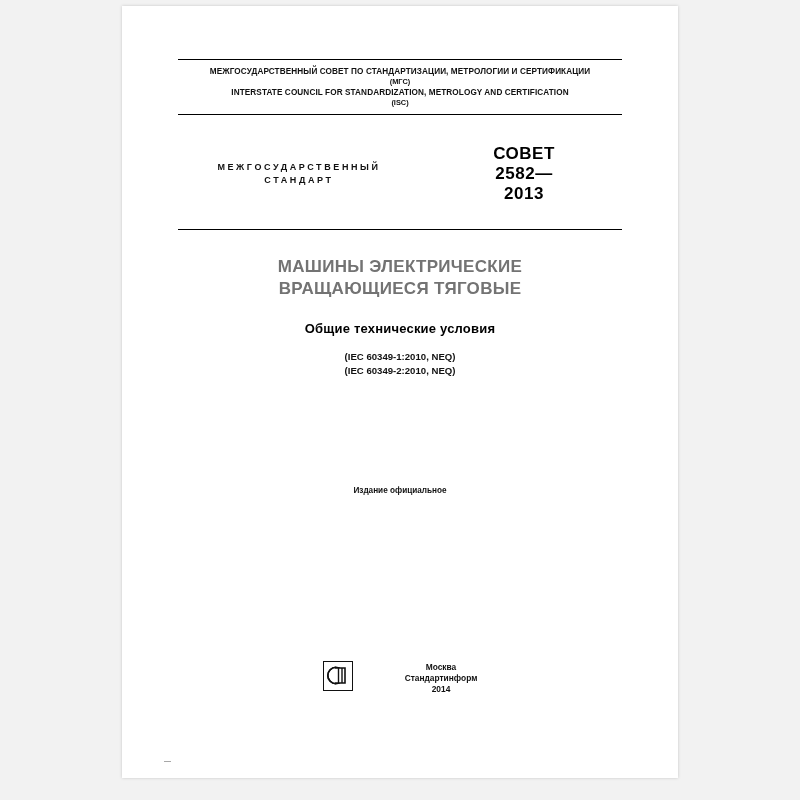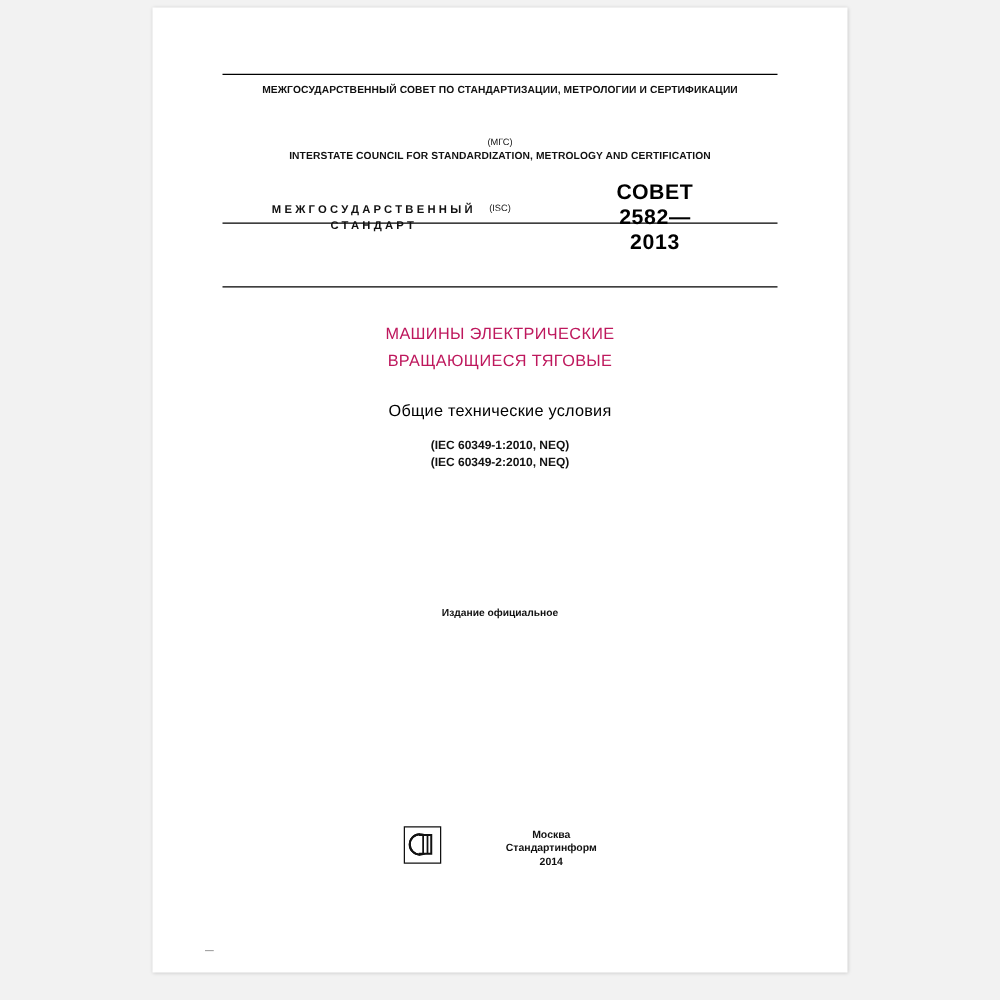--- a/index.html
+++ b/index.html
@@ -55,24 +55,23 @@
   }
   .council-line {
     font-size: 8.2px;
     font-weight: bold;
     letter-spacing: 0.1px;
     line-height: 11px;
     color: #111;
   }
   .council-sub {
     font-size: 7.4px;
-    font-weight: normal;
+    font-weight: bold;
     line-height: 10px;
     color: #111;
-    margin-top: 32px;
   }
 
   
   .std-row {
     position: absolute;
     top: 132px;
     left: 28px;
     right: 28px;
     height: 72px;
   }
@@ -116,30 +115,30 @@
 
   
   .title-area {
     position: absolute;
     top: 250px;
     left: 28px;
     right: 28px;
     text-align: center;
   }
   .main-title {
-    font-size: 13px;
-    font-weight: normal;
+    font-size: 17px;
+    font-weight: bold;
     line-height: 22px;
     letter-spacing: 0.3px;
-    color: #be185d;
+    color: #737373;
   }
   .subtitle {
     margin-top: 21px;
     font-size: 13px;
-    font-weight: normal;
+    font-weight: bold;
     color: #000;
     letter-spacing: 0.2px;
   }
   .iec-block {
     margin-top: 14px;
     font-size: 9.6px;
     font-weight: bold;
     line-height: 14px;
     color: #111;
   }

